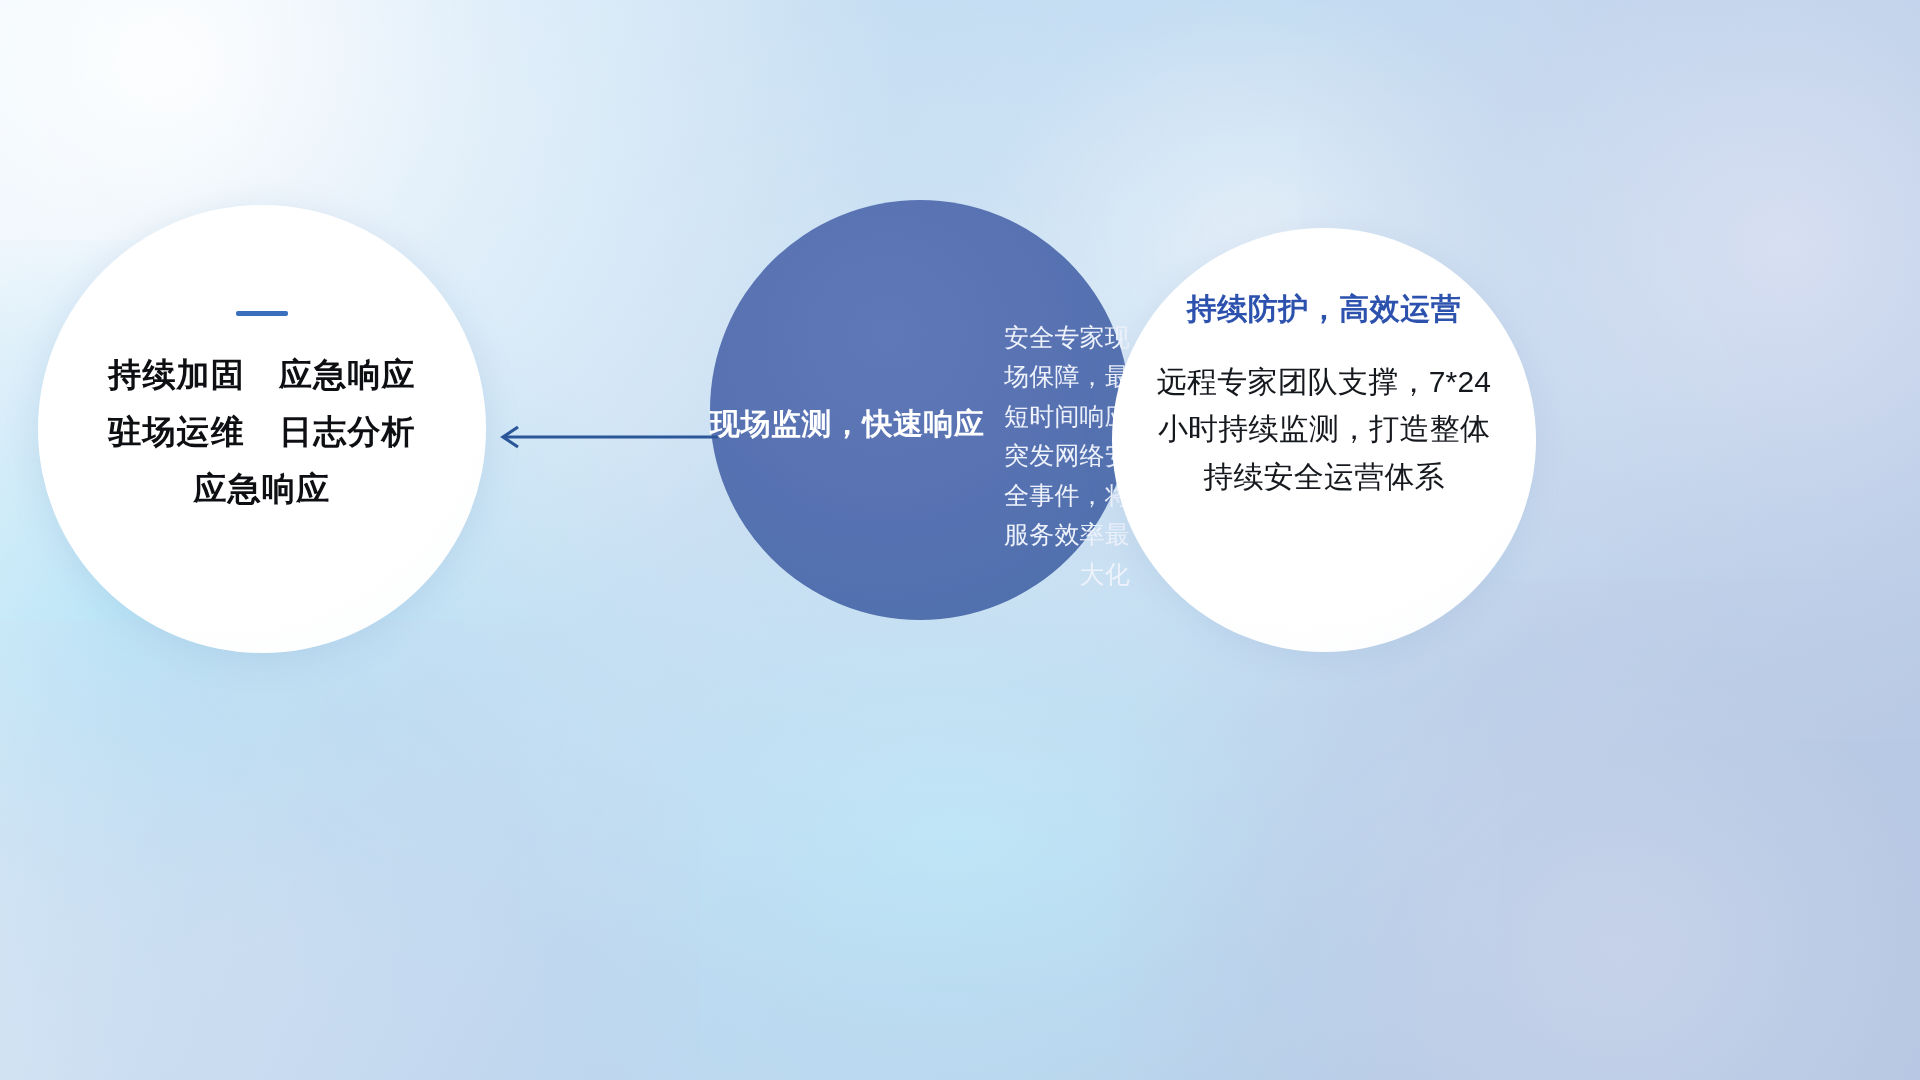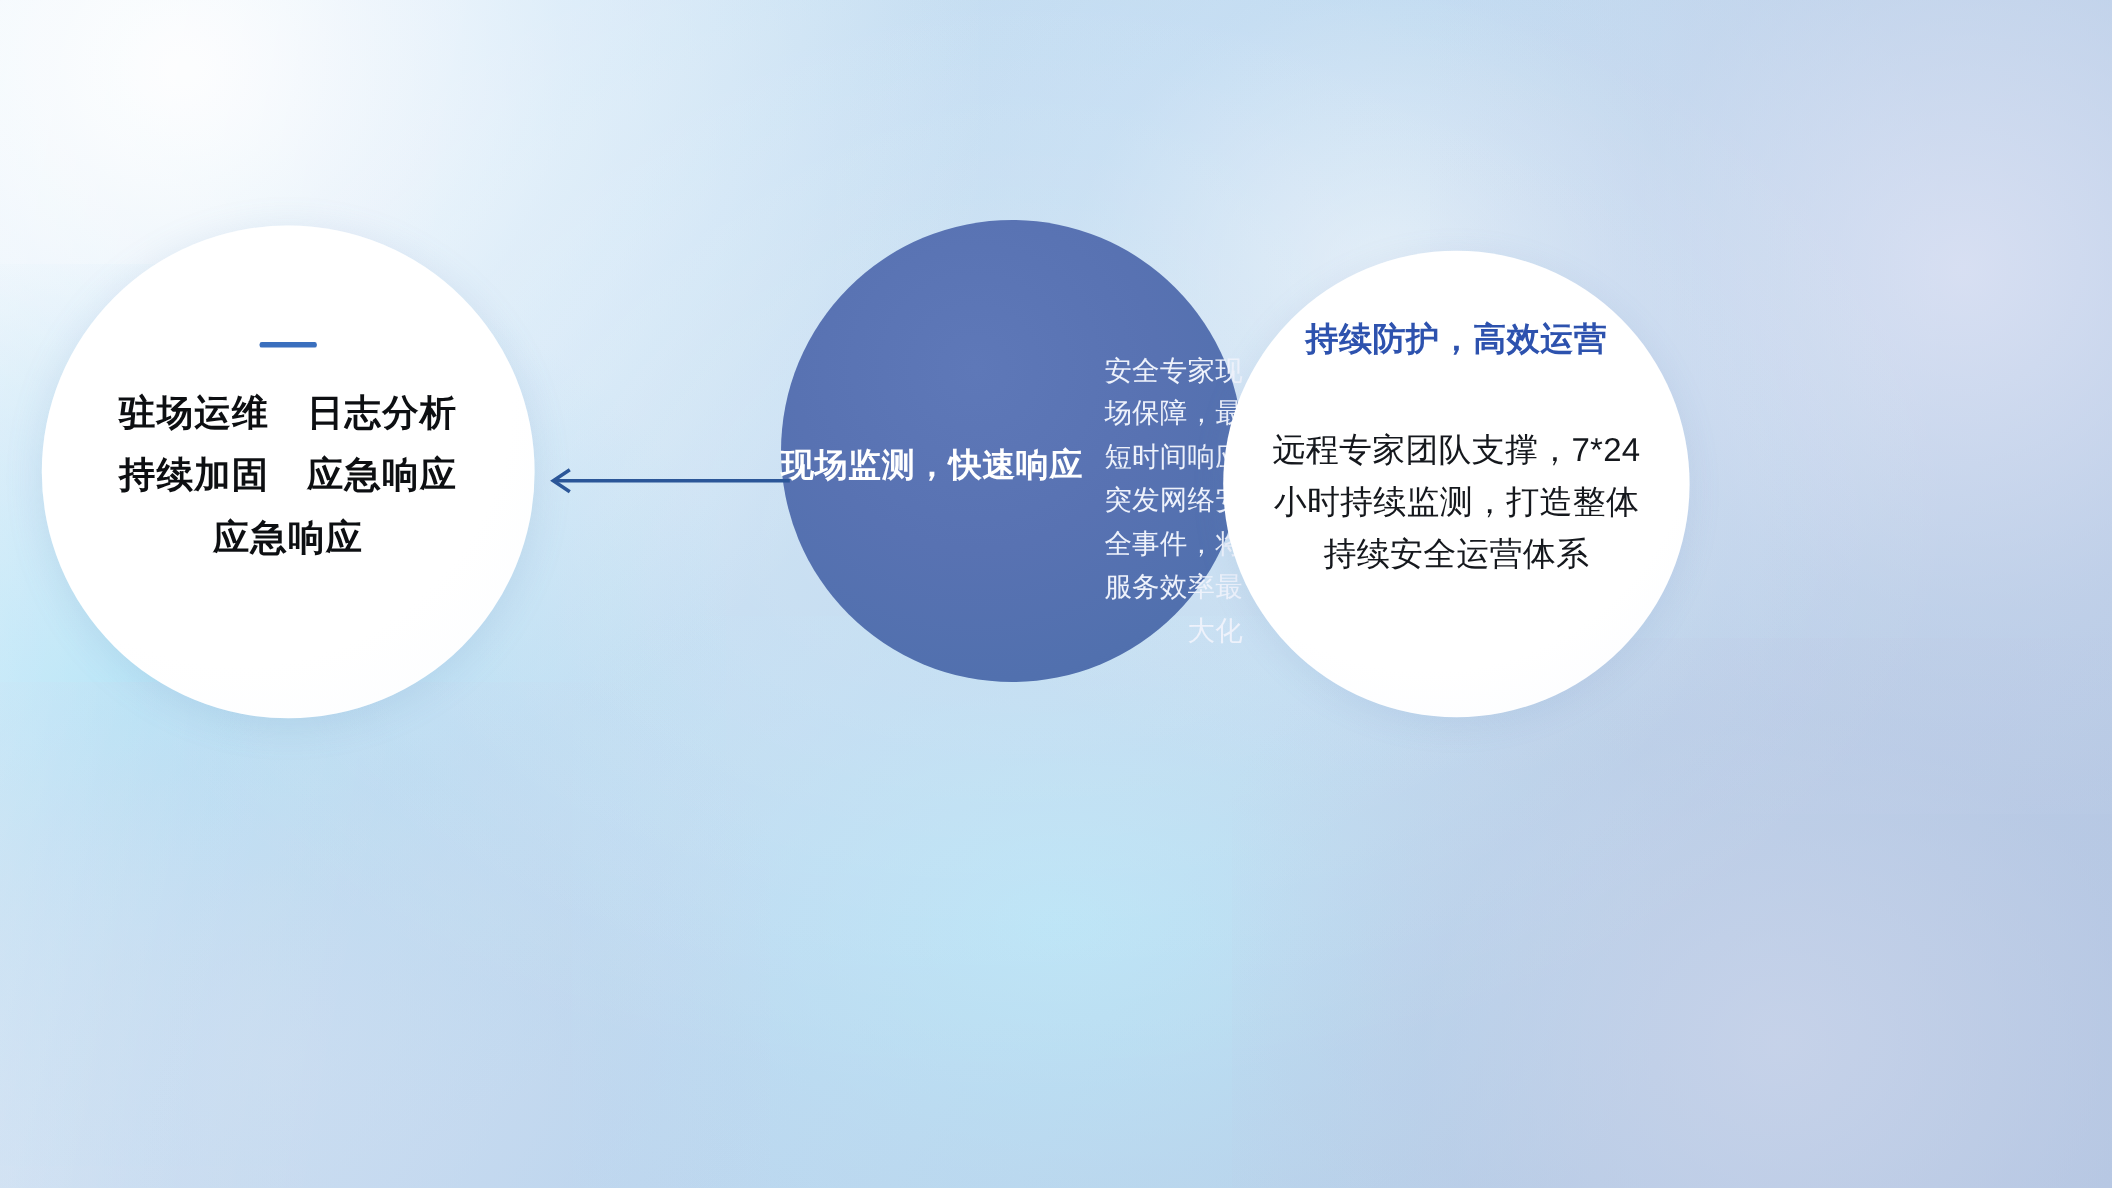--- a/index.html
+++ b/index.html
@@ -118,21 +118,21 @@
     left:1112px; top:228px; width:424px; height:424px;
     background:radial-gradient(circle at 44% 32%, #ffffff 0%, #ffffff 66%, #fbfcfe 88%, #f6f9fd 100%);
     box-shadow:0 6px 30px rgba(110,140,190,.14);
     z-index:3;
     display:flex; flex-direction:column; align-items:center;
     padding-top:66px;
   }
   .right-title{
     font-size:30px; font-weight:bold; color:#2d52ae;
     letter-spacing:.5px; white-space:nowrap; line-height:1;
-    margin-bottom:62px;
+    margin-bottom:34px;
   }
   .right-body{
     width:360px;
     font-size:30px; color:#15181d; line-height:1.58;
     text-align:center; letter-spacing:.2px;
   }
 
   
   .arrow{
     position:absolute; left:490px; top:420px;
@@ -155,26 +155,26 @@
   <div class="bg-vig"></div>
 </div>
 
 <div id="diagram">
 
   <div class="circle circle-left">
     <div class="left-inner">
       <div class="dash"></div>
       <div class="left-rows">
         <div class="left-row">
+          <span class="tag">持续加固</span>
+          <span class="tag">应急响应</span>
+        </div>
+        <div class="left-row">
           <span class="tag">驻场运维</span>
           <span class="tag">日志分析</span>
-        </div>
-        <div class="left-row">
-          <span class="tag">持续加固</span>
-          <span class="tag">应急响应</span>
         </div>
         <div class="left-row">
           <span class="tag">应急响应</span>
         </div>
       </div>
     </div>
   </div>
 
   <svg class="arrow" viewBox="0 0 230 34">
     <line x1="228" y1="17" x2="14" y2="17" stroke="#2b5698" stroke-width="3.2"></line>

